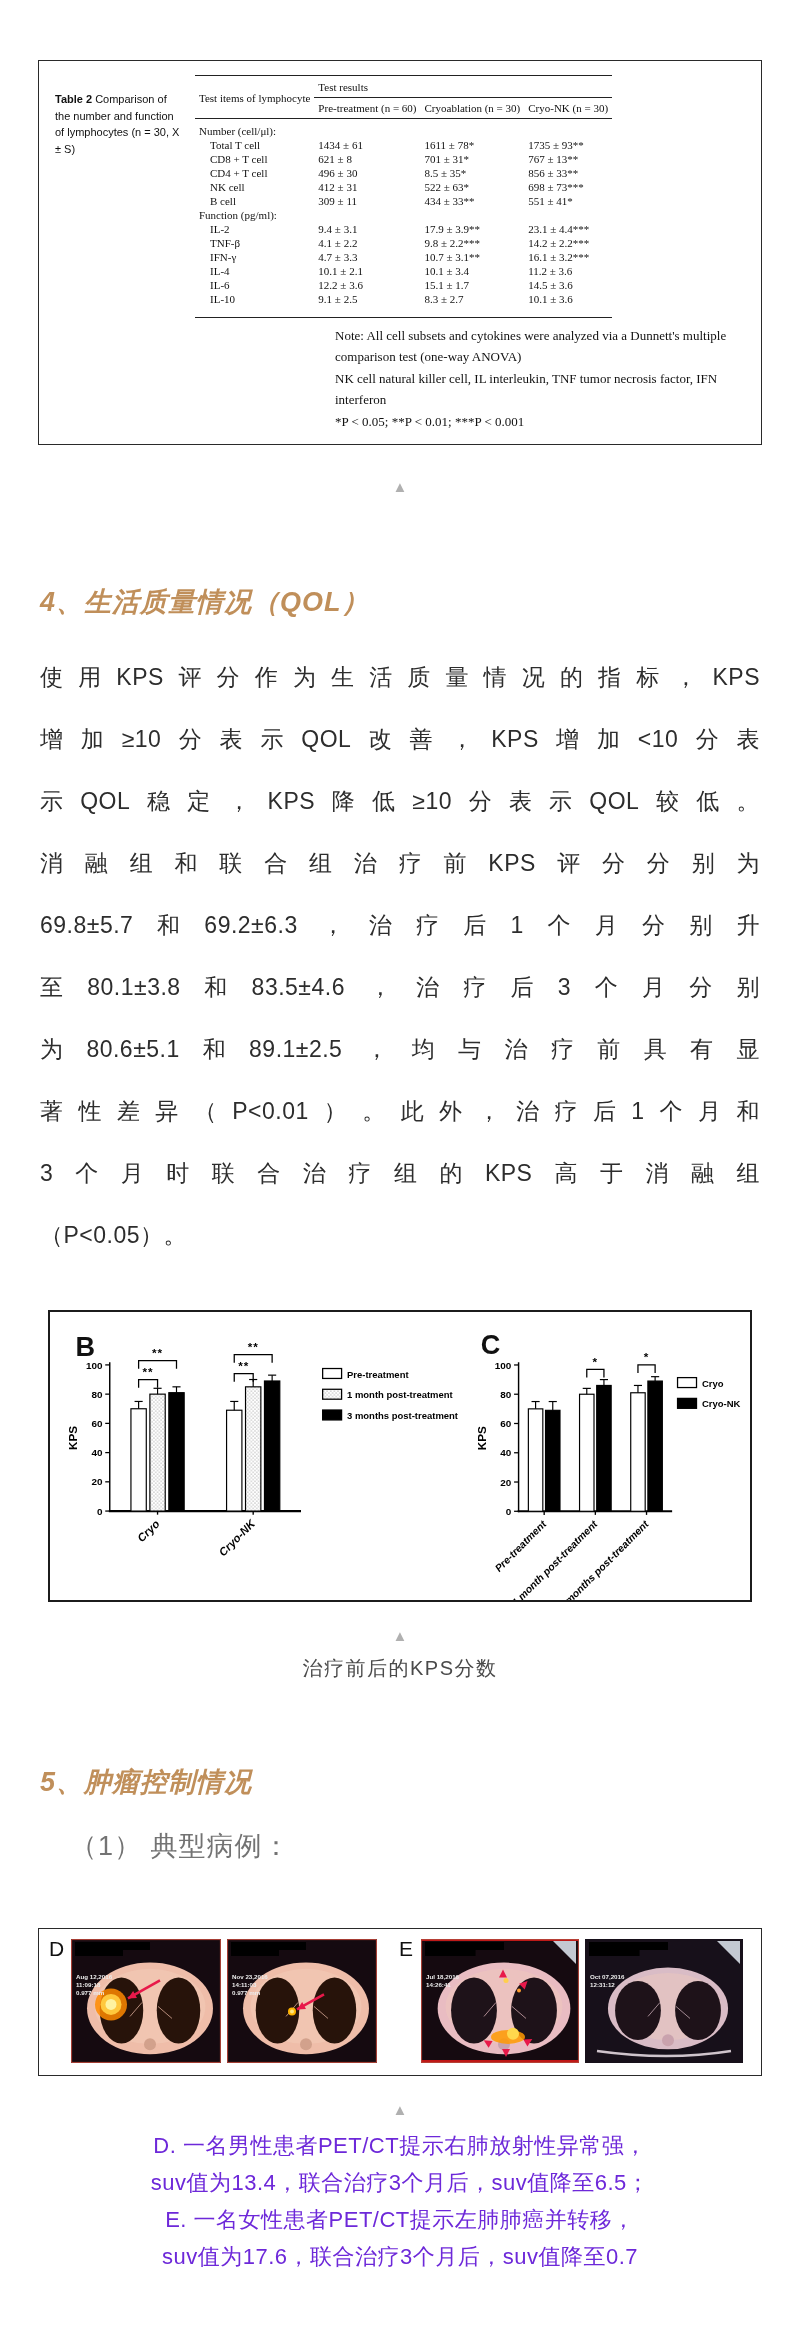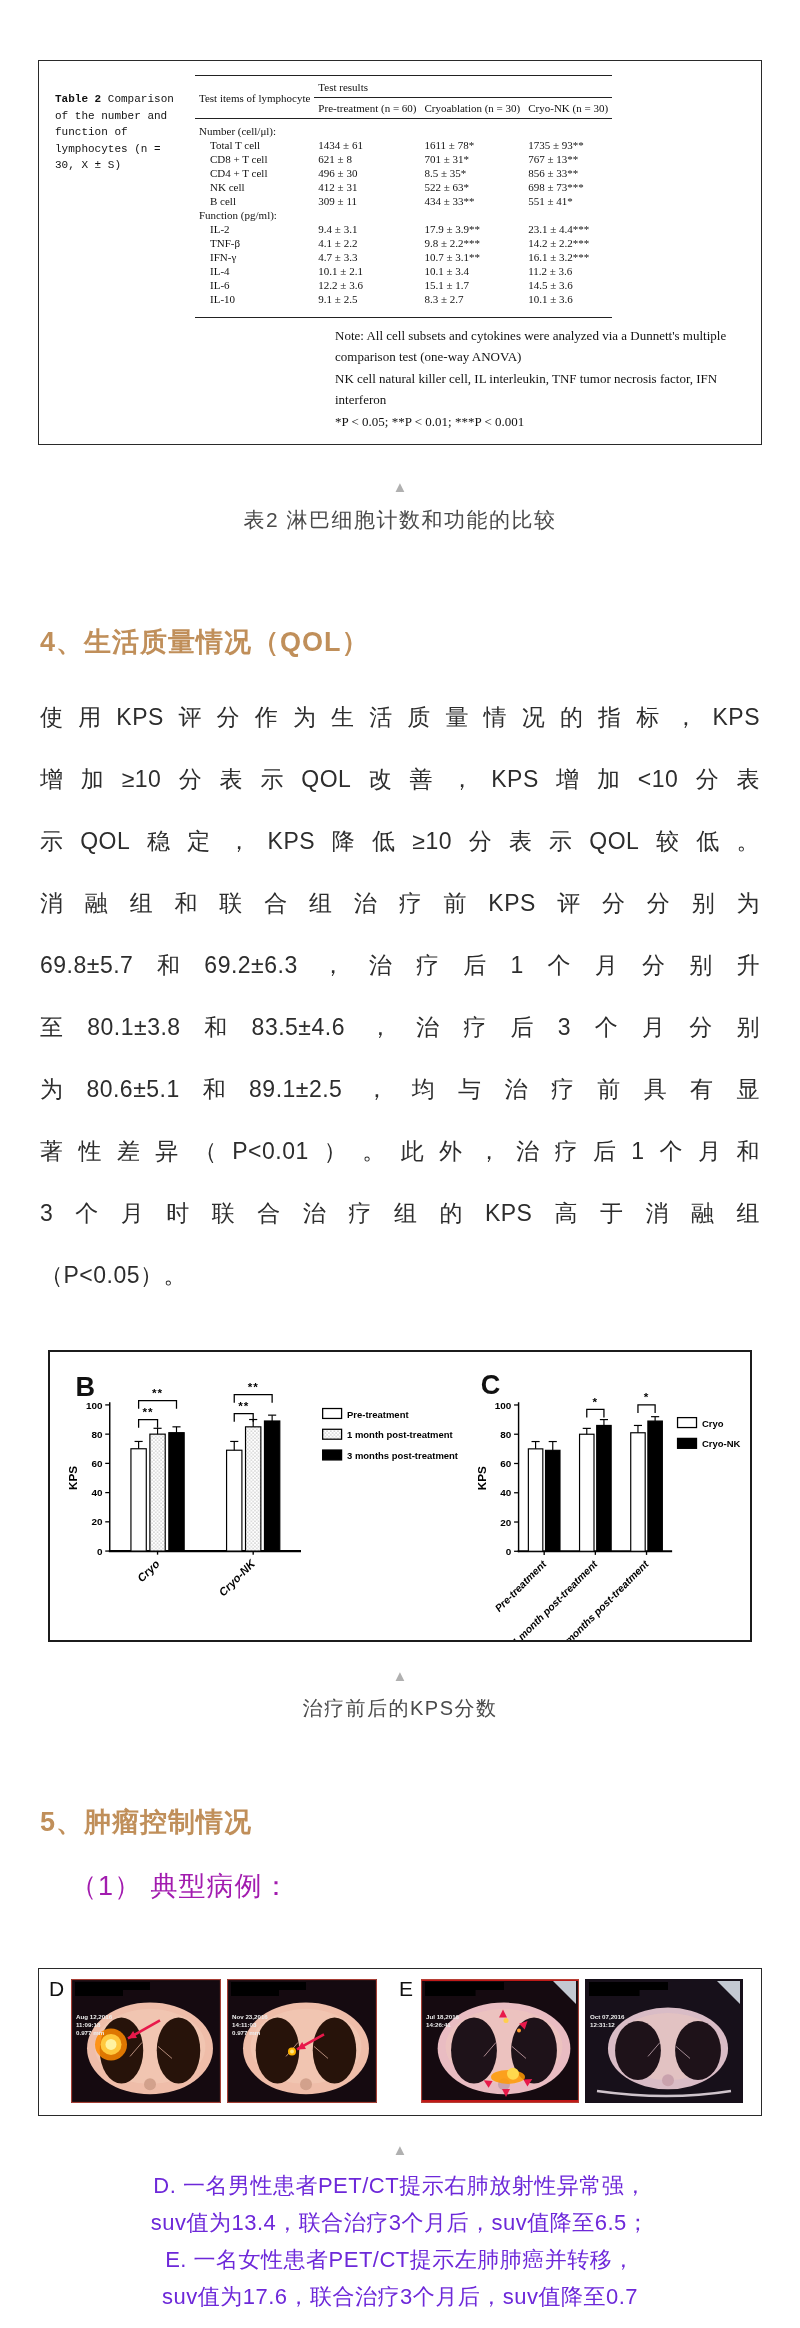--- a/index.html
+++ b/index.html
@@ -2,43 +2,43 @@
 <html><head>
 <meta charset="utf-8">
 <style>
   html,body{margin:0;padding:0;background:#fff;}
   body{width:800px;font-family:"Liberation Sans","DejaVu Sans",sans-serif;color:#222;}
   .page{width:800px;overflow:hidden;}
 
   
   .fig-table{margin:60px 38px 0;border:1.5px solid #2a2a2a;padding:14px 16px 12px;background:#fff;}
   .ft-flex{display:flex;gap:14px;}
-  .ft-side{width:126px;flex:0 0 126px;font-family:Liberation Mono, monospace;font-size:11px;line-height:1.5;color:#111;padding-top:16px;}
+  .ft-side{width:126px;flex:0 0 126px;font-family:Liberation Sans, sans-serif;font-size:11px;line-height:1.5;color:#111;padding-top:16px;}
   .ft-side b{font-weight:700;}
   table.t2{border-collapse:collapse;flex:1;font-family:"Liberation Serif",serif;font-size:11px;color:#111;}
   table.t2 th,table.t2 td{text-align:left;font-weight:400;padding:1px 4px;white-space:nowrap;}
   table.t2 thead th{vertical-align:middle;}
   table.t2 thead tr:first-child th{border-top:1.2px solid #222;padding-top:5px;padding-bottom:4px;}
   table.t2 th.res-head{border-bottom:0.8px solid #222;}
   table.t2 thead tr:last-child th{border-bottom:1.2px solid #222;padding-top:4px;padding-bottom:4px;}
   table.t2 th.items-head{border-bottom:1.2px solid #222;}
   table.t2 tbody tr:first-child td{padding-top:6px;}
   table.t2 tbody tr:last-child td{border-bottom:1.2px solid #222;padding-bottom:12px;}
   table.t2 td.indent{padding-left:15px;}
   .ft-notes{margin:7px 0 0 140px;font-family:"Liberation Serif",serif;font-size:13px;line-height:1.65;color:#111;}
 
   
   .tri{text-align:center;color:#b0b0b0;font-size:15px;line-height:1;margin-top:34px;}
   .cap{text-align:center;font-size:21px;color:#4a4a4a;margin-top:12px;letter-spacing:1.5px;}
   .cap.small{font-size:20px;}
 
   
-  h2.sec{margin:90px 40px 0;font-size:27px;color:#c08f5a;font-weight:700;letter-spacing:1px;}
+  h2.sec{margin:90px 40px 0;font-size:27px;color:#c08f5a;font-weight:700;letter-spacing:1px;font-style:italic;}
   h2.sec.tight{margin-top:82px;}
-  .sub{margin:28px 40px 0 70px;font-size:27px;color:#a21caf;font-weight:400;letter-spacing:1px;}
+  .sub{margin:28px 40px 0 70px;font-size:27px;color:#737373;font-weight:400;letter-spacing:1px;}
   .para{margin:26px 40px 0;}
   .pline{font-size:23px;color:#2d2d2d;line-height:62px;letter-spacing:0.5px;text-align:justify;}
   .pline.just{text-align-last:justify;}
 
   
   .fig-chart{margin:44px 48px 0;border:2px solid #1c1c1c;padding:6px 2px 0 2px;display:flex;justify-content:space-between;align-items:flex-start;background:#fff;}
   .fig-chart svg{display:block;}
   .fig-chart text{font-family:"Liberation Sans","DejaVu Sans",sans-serif;}
   .fig-chart .tick{font-size:11px;font-weight:600;fill:#000;}
   .fig-chart .ylab{font-size:13px;font-weight:700;fill:#000;}
@@ -157,21 +157,20 @@
         <div class="ft-notes">
             <div>Note: All cell subsets and cytokines were analyzed via a Dunnett's multiple comparison test (one-way ANOVA)</div>
             <div>NK cell natural killer cell, IL interleukin, TNF tumor necrosis factor, IFN interferon</div>
             <div>*P &lt; 0.05; **P &lt; 0.01; ***P &lt; 0.001</div>
           </div>
       </div>
     </div>
   </div>
 
   <div class="tri">▲</div>
-  <div class="cap">表2 淋巴细胞计数和功能的比较</div>
 
   <h2 class="sec">4、生活质量情况（QOL）</h2>
   <div class="para">
       <div class="pline just">使用KPS评分作为生活质量情况的指标，KPS</div>
       <div class="pline just">增加≥10分表示QOL改善，KPS增加&lt;10分表</div>
       <div class="pline just">示QOL稳定，KPS降低≥10分表示QOL较低。</div>
       <div class="pline just">消融组和联合组治疗前KPS评分分别为</div>
       <div class="pline just">69.8±5.7和69.2±6.3，治疗后1个月分别升</div>
       <div class="pline just">至80.1±3.8和83.5±4.6，治疗后3个月分别</div>
       <div class="pline just">为80.6±5.1和89.1±2.5，均与治疗前具有显</div>

